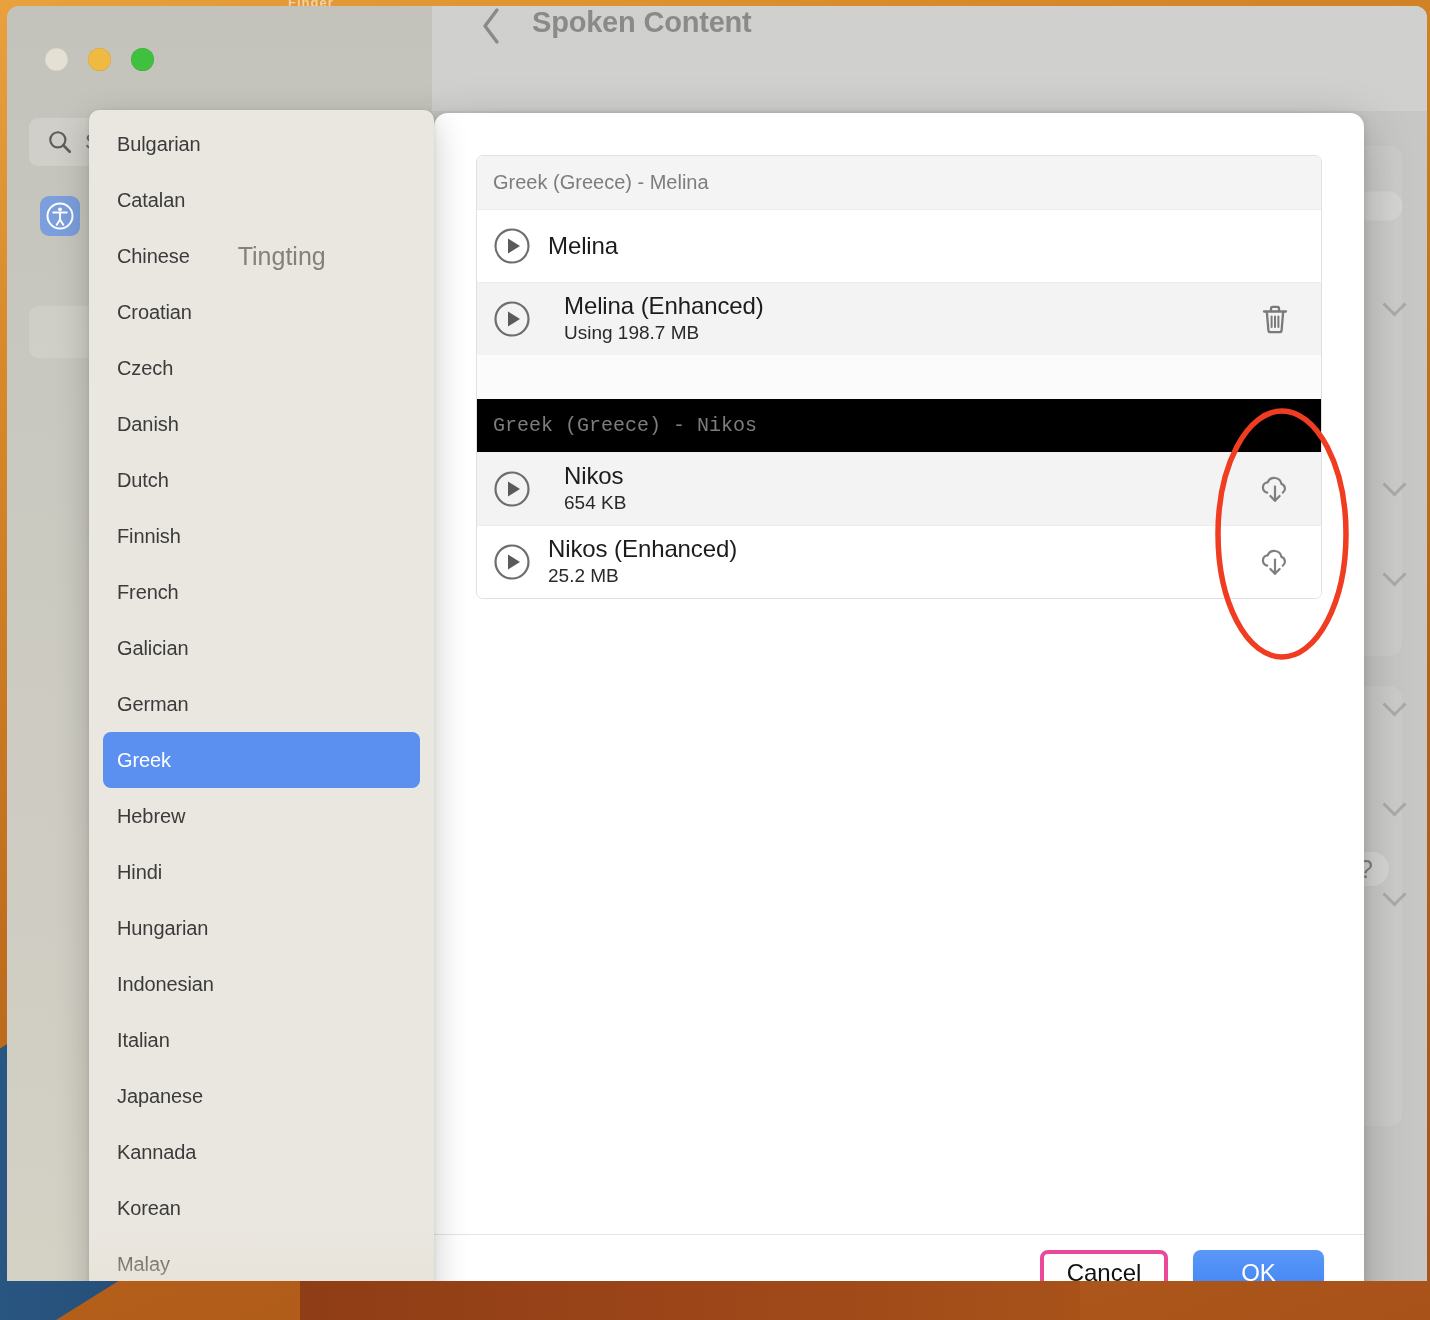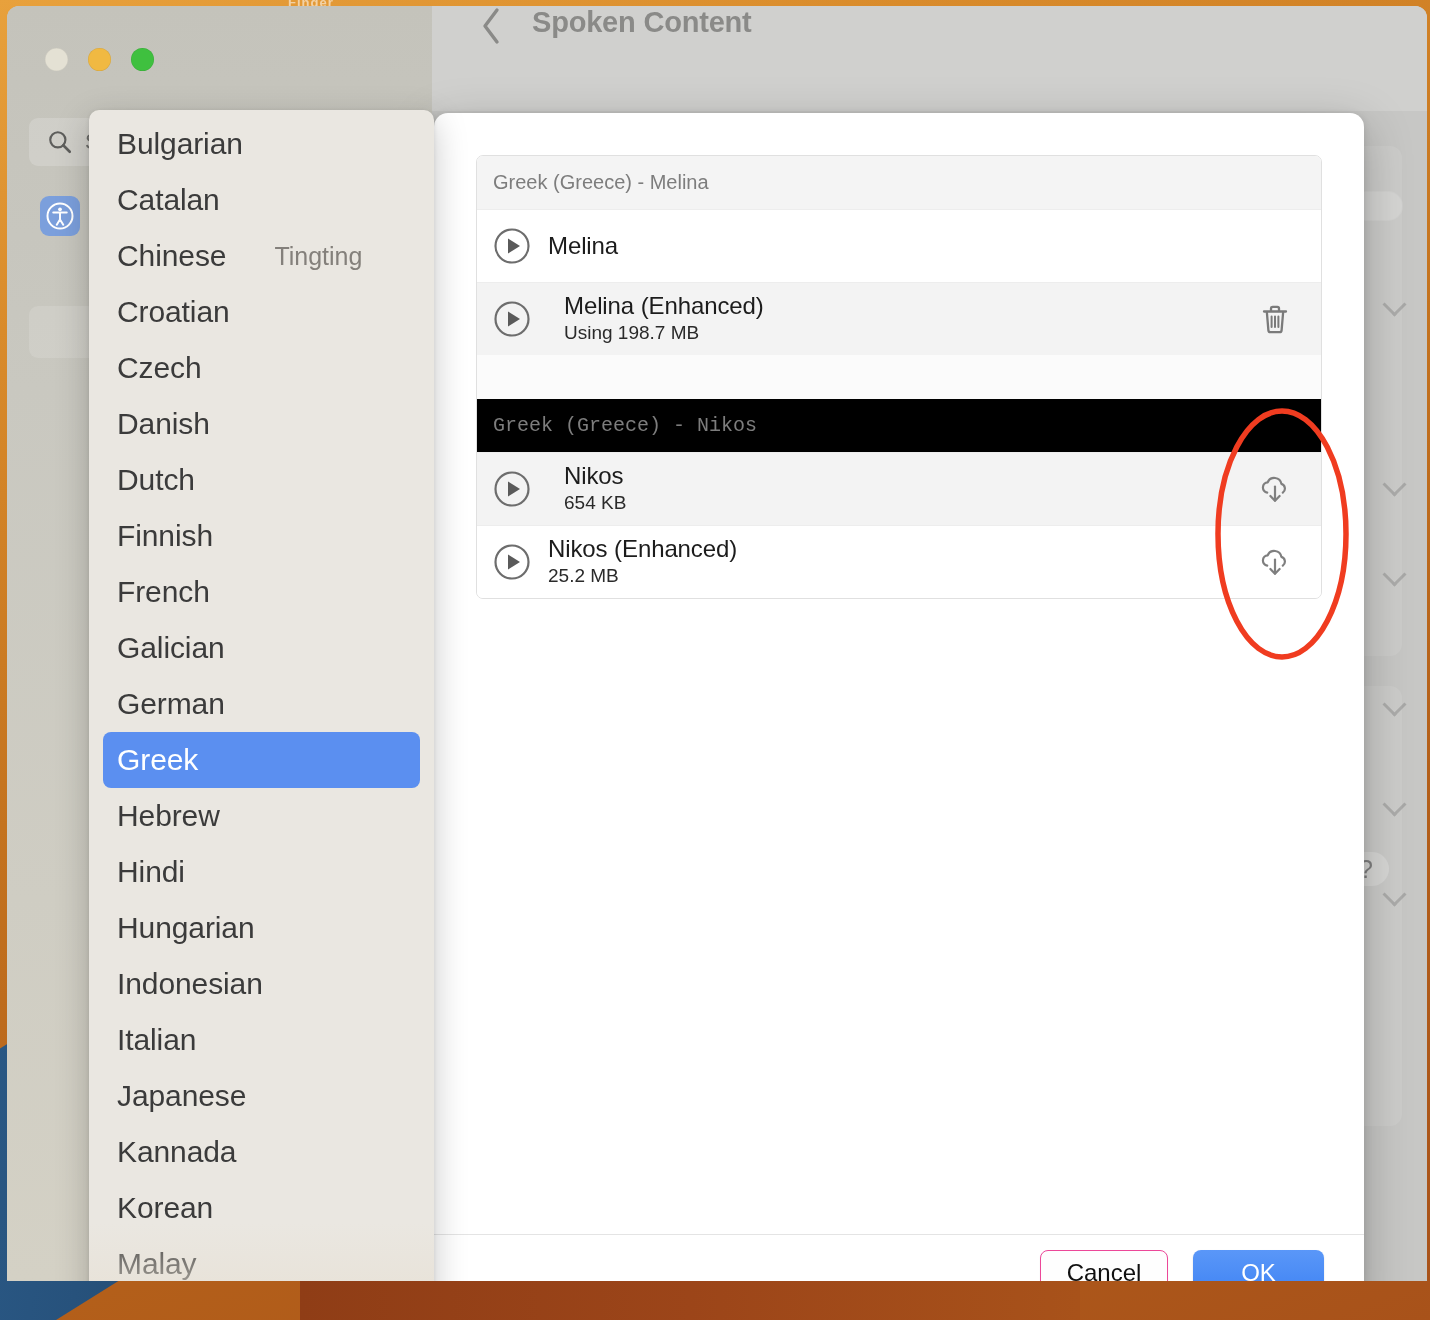--- a/index.html
+++ b/index.html
@@ -182,21 +182,21 @@
     gap: 25px; padding-right: 40px;
   }
   .btn {
     font-size: 24px; font-family: "Liberation Sans", sans-serif;
     border-radius: 8px; cursor: default;
     display: flex; align-items: center; justify-content: center;
   }
   #cancel-button {
     width: 128px; height: 47px;
     background: #fefefe; color: #111111;
-    border: 1px solid #ec4899;
+    border: 4px solid #ec4899;
     box-shadow: 0 1px 1.5px rgba(0,0,0,0.08);
   }
   #ok-button {
     width: 131px; height: 47px;
     background: linear-gradient(180deg, #5a97f8 0%, #3f83f3 100%);
     color: #ffffff; border: none;
     box-shadow: 0 1px 2px rgba(0,0,0,0.14);
   }
 
   
@@ -213,21 +213,21 @@
     content: ""; position: absolute; left: 0; right: 0; bottom: 0; height: 90px;
     background: linear-gradient(180deg, rgba(234,231,225,0) 0%, rgba(231,224,212,0.85) 100%);
     pointer-events: none;
   }
   .lang-item {
     height: 56px; margin: 0 14px;
     display: flex; align-items: center; border-radius: 8px;
     padding: 0 14px;
   }
   .lang-name {
-    font-size: 30px; color: #3b3b3b; letter-spacing: -0.1px;
+    font-size: 20px; color: #3b3b3b; letter-spacing: -0.1px;
   }
   .lang-voice {
     font-size: 25px; color: #84807b; margin-left: 48px;
   }
   .lang-item.selected { background: #5b8ff0; }
   .lang-item.selected .lang-name { color: #ffffff; text-align: center; }
 
   
   #annotation-ellipse {
     position: absolute; left: 1213px; top: 407px;

